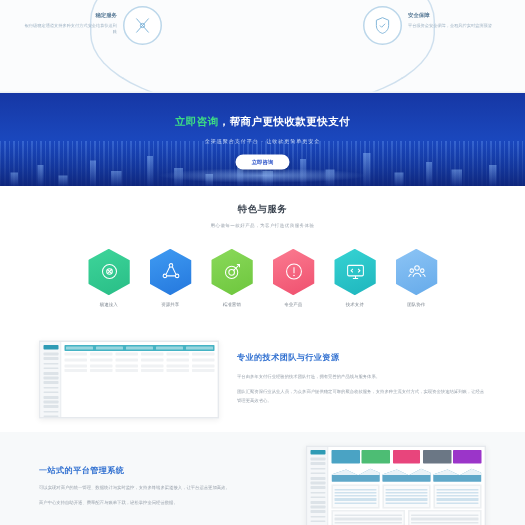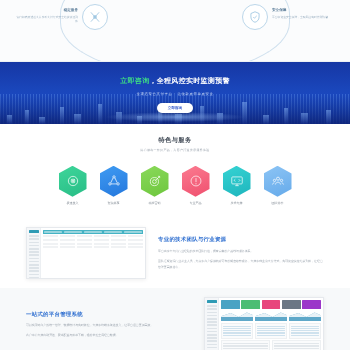--- a/index.html
+++ b/index.html
@@ -153,21 +153,21 @@
         <i style="left:62%;width:6px;height:11px"></i>
       <i style="left:69%;width:5px;height:22px"></i>
         <i style="left:75%;width:6px;height:9px"></i>
       <i style="left:81%;width:4px;height:16px"></i>
         <i style="left:86%;width:7px;height:11px"></i>
       <i style="left:93%;width:5px;height:14px"></i>
     </div>
     <div class="glow"></div>
     <div class="hero-inner">
       <h1>
-        <span class="hl">立即咨询</span><span>，全程风控实时监测预警</span>
+        <span class="hl">立即咨询</span><span>，帮商户更快收款更快支付</span>
       </h1>
       <div class="sub">全渠道聚合支付平台 · 让收款更简单更安全</div>
       <button class="cta">立即咨询</button>
     </div>
   </section>
 
   <section class="features">
     <div class="sec-title">特色与服务</div>
     <div class="sec-sub">用心做每一款好产品，为客户打造优质服务体验</div>
     <div class="hex-row">

